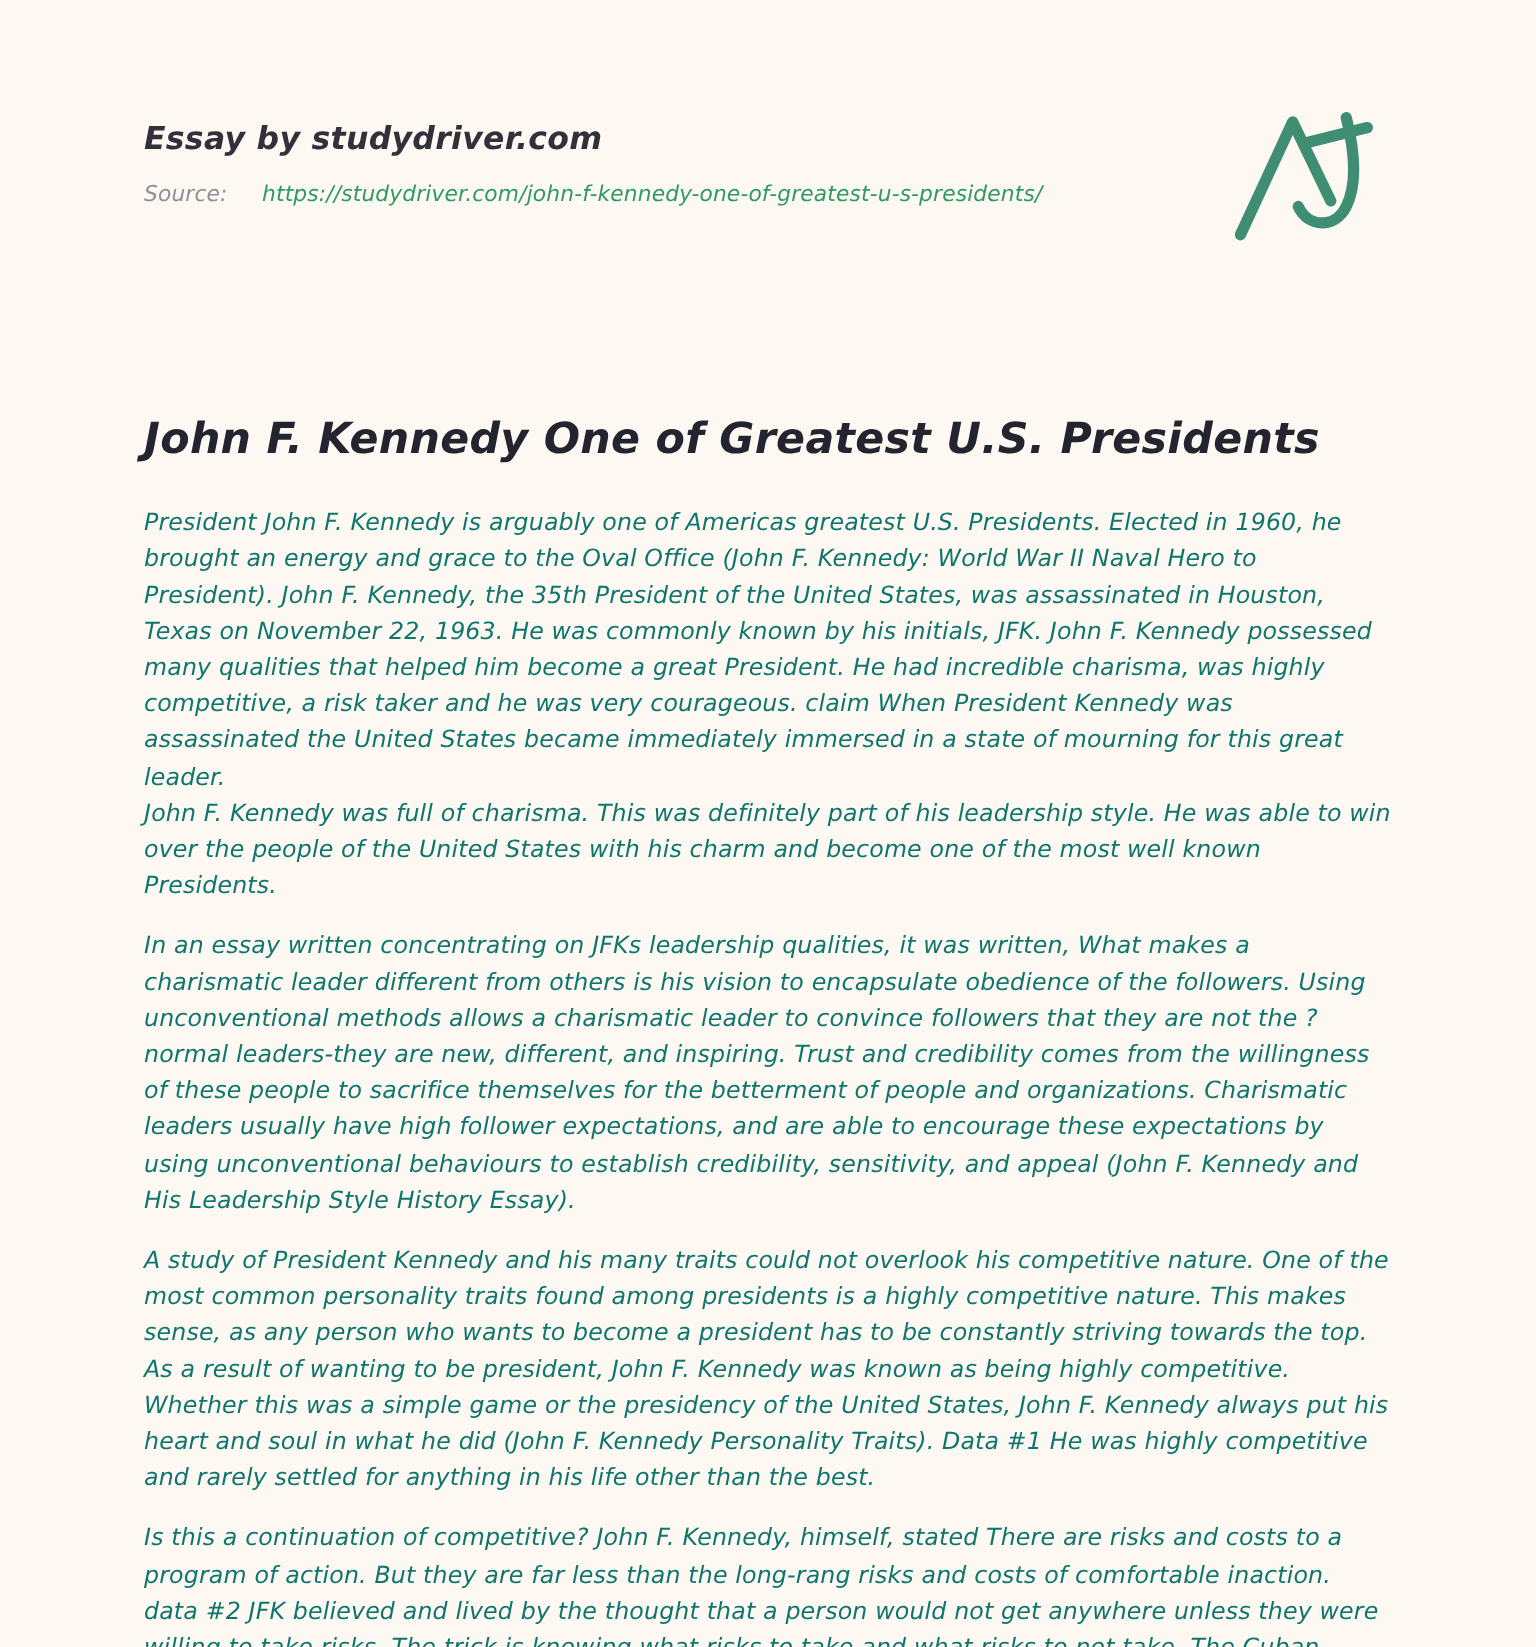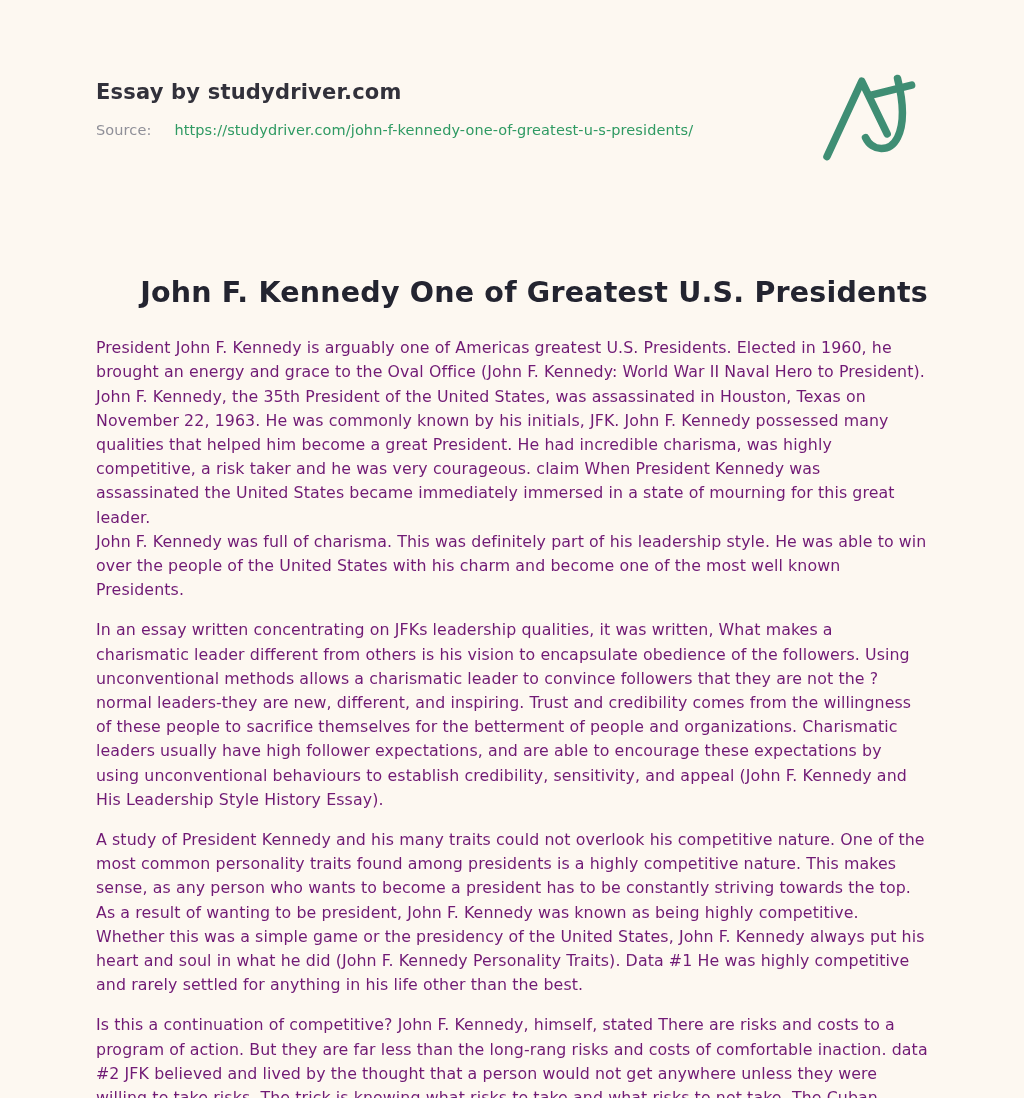--- a/index.html
+++ b/index.html
@@ -6,20 +6,21 @@
   body { background: #fdf8f1; }
   .page {
     position: relative;
     width: 1024px;
     height: 1098px;
     overflow: hidden;
     background: #fdf8f1;
     font-family: "DejaVu Sans", "Liberation Sans", sans-serif;
     box-sizing: border-box;
     padding: 80px 96px 0 96px;
+    font-style: italic;
   }
   .header {
     display: flex;
     justify-content: space-between;
     align-items: flex-start;
   }
   .byline {
     font-size: 21px;
     font-weight: 700;
     color: #32313b;
@@ -45,27 +46,26 @@
     flex: 0 0 auto;
   }
   .logo svg { width: 116px; height: 94px; display: block; }
   h1.title {
     margin: 112px 0 26px 0;
     font-size: 28.5px;
     line-height: 1.2;
     font-weight: 600;
     color: #232430;
     letter-spacing: 0.2px;
-    text-align: right;
   }
   .para {
     margin: 0 0 16px 0;
     font-size: 15.8px;
     line-height: 24.2px;
-    color: #701a75;
+    color: #0f766e;
     letter-spacing: 0.1px;
     white-space: pre-line;
   }
 </style>
 </head>
 <body>
 
 <div class="page">
 
   <div class="header">

